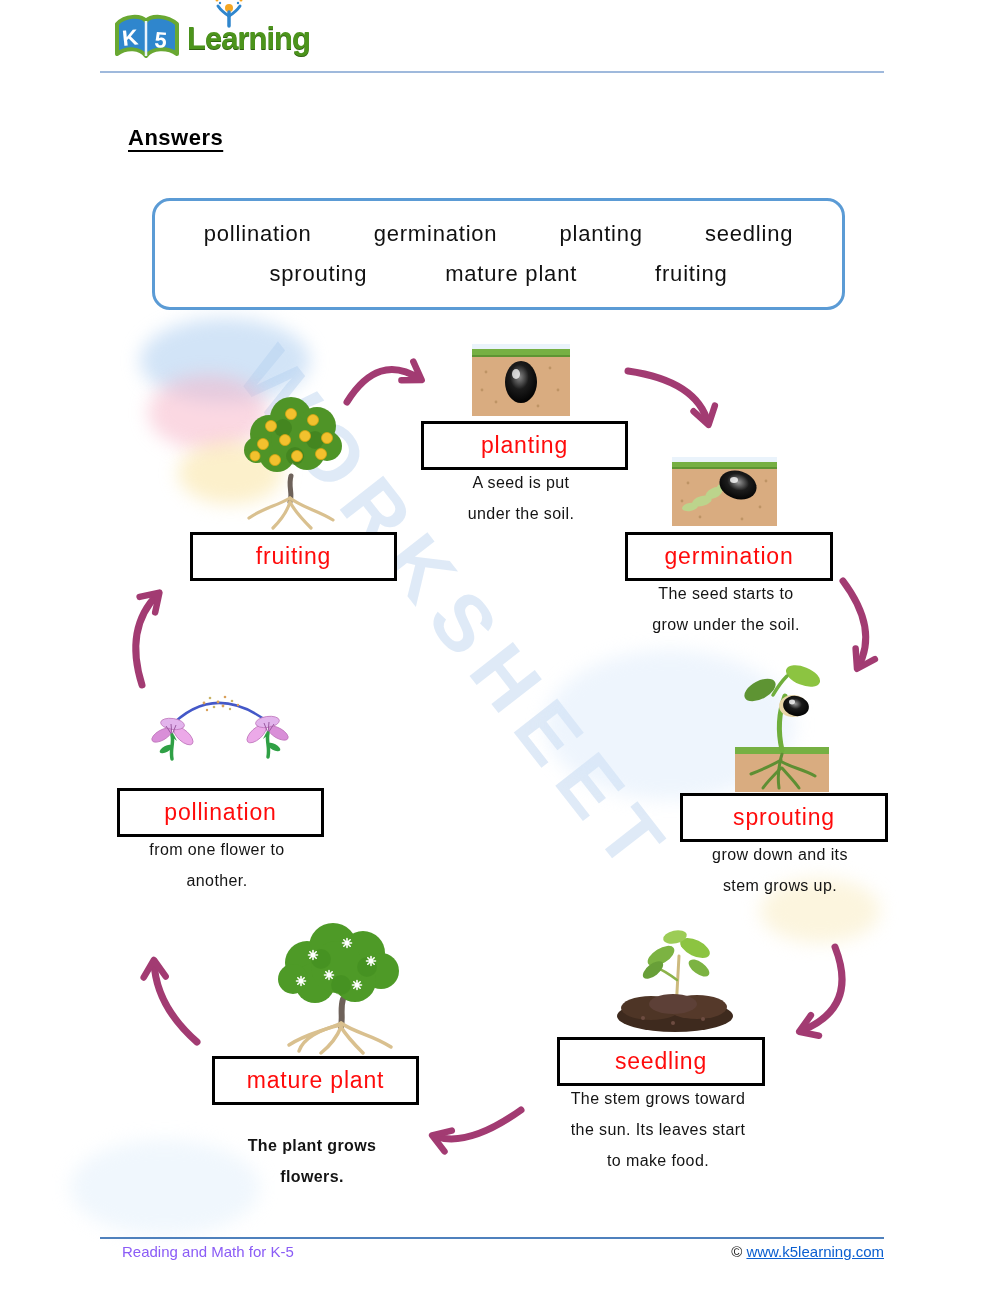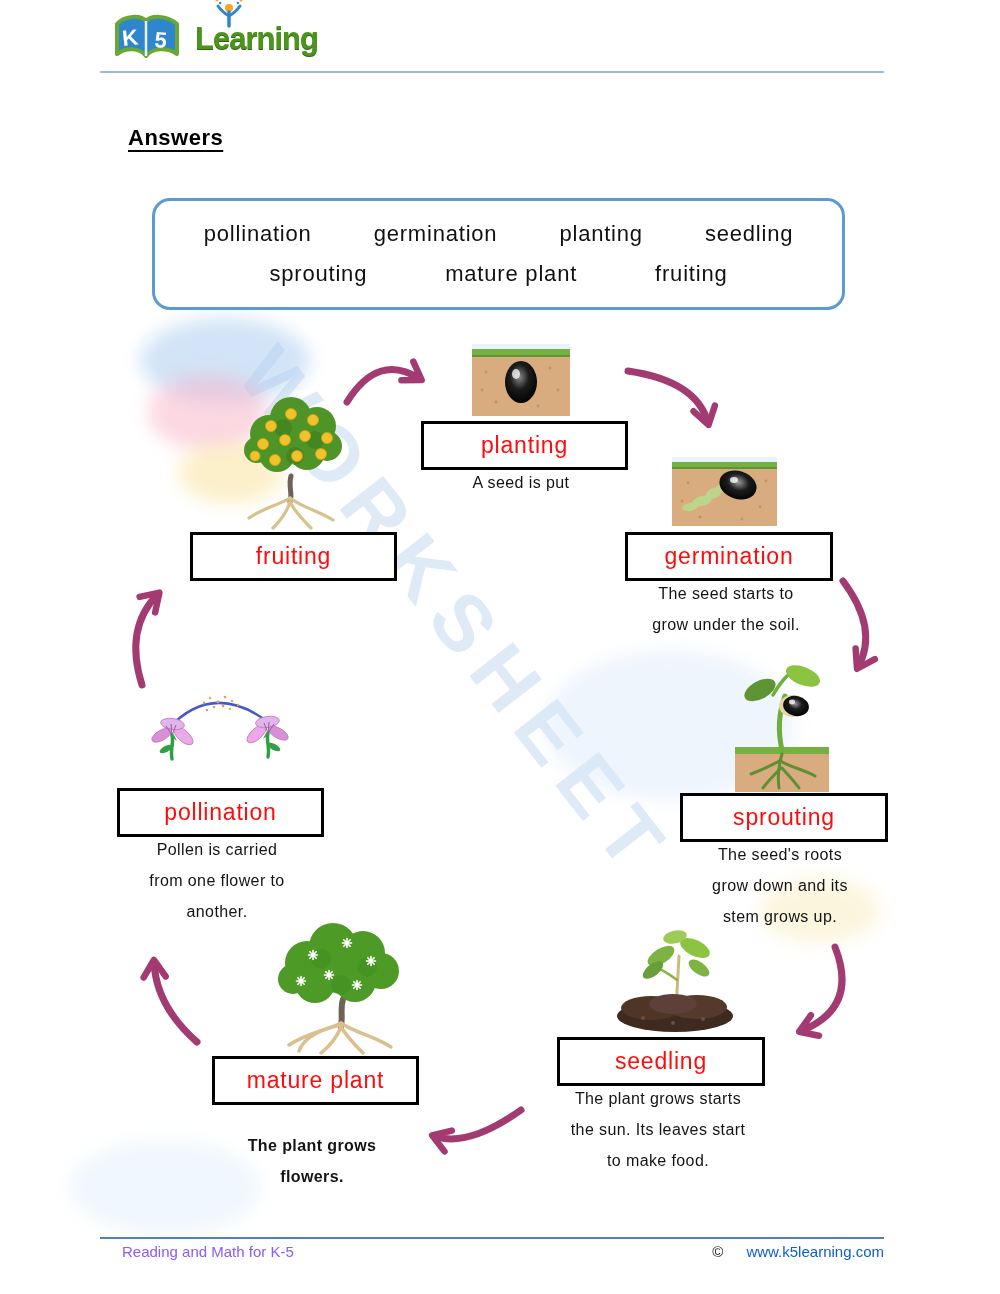--- a/index.html
+++ b/index.html
@@ -4,21 +4,21 @@
 <style>
   html,body{margin:0;padding:0;background:#fff;}
   #page{
     position:relative;width:1000px;height:1294px;overflow:hidden;
     font-family:"Liberation Sans", sans-serif;background:#fff;
   }
   
   .logo{position:absolute;left:113px;top:12px;display:flex;align-items:center;}
   .logo-book{position:relative;width:68px;height:54px;}
   .logo-word{position:relative;font-size:31px;font-weight:bold;color:#4C941C;
-    letter-spacing:-1px;margin-left:14px;text-shadow:0 1px 0 #2f6110;}
+    letter-spacing:-1px;margin-left:6px;text-shadow:0 1px 0 #2f6110;}
   .logo-person{position:absolute;left:96px;top:-16px;}
   .top-divider{position:absolute;left:100px;top:71px;width:784px;height:2px;background:#9FB9DC;}
   
   .answers-title{position:absolute;left:128px;top:125px;font-size:22px;font-weight:bold;color:#000;
     text-decoration:underline;text-decoration-thickness:2px;text-underline-offset:5px;letter-spacing:0.5px;}
   
   .word-bank{position:absolute;left:152px;top:198px;width:687px;height:106px;
     border:3px solid #5B9BD5;border-radius:18px;background:#fff;
     display:flex;flex-direction:column;justify-content:center;gap:14px;z-index:5;}
   .wb-row{display:flex;justify-content:center;align-items:center;}
@@ -35,21 +35,21 @@
     display:flex;align-items:center;justify-content:center;}
   .label-box span{font-size:23px;color:#FF0B0B;letter-spacing:0.8px;}
   .desc{position:absolute;text-align:center;z-index:3;}
   .desc p{margin:0;font-size:16px;line-height:31px;color:#141414;letter-spacing:0.4px;}
   
   .arrows{position:absolute;left:0;top:0;z-index:1;}
   
   .footer-line{position:absolute;left:100px;top:1237px;width:784px;height:2px;background:#4F81BD;}
   .footer-left{position:absolute;left:122px;top:1243px;font-size:15px;color:#8b5cf6;}
   .footer-right{position:absolute;right:116px;top:1243px;font-size:15px;color:#1a1a1a;text-align:right;}
-  .footer-right a{color:#0B5FD0;cursor:pointer;margin-left:19px;}
+  .footer-right a{color:#0B5FD0;text-decoration:underline;cursor:pointer;}
 </style>
 </head>
 <body>
 
 <div id="page">
 
   <div class="logo">
     <div class="logo-book">
       <svg width="68" height="54" viewBox="0 0 68 54">
         <path d="M4,12 C12,3 28,3 33,9 C38,3 54,3 64,12 L64,42 C54,35 39,36 33,44 C27,36 14,35 4,42 Z" fill="#2F86CD" stroke="#69A832" stroke-width="4" stroke-linejoin="round"></path>
@@ -141,20 +141,21 @@
     </radialGradient>
       </defs>
     <ellipse cx="49" cy="38" rx="16" ry="21" fill="url(#seedg1)"></ellipse>
     <ellipse cx="44" cy="30" rx="4" ry="5" fill="#ffffff" opacity="0.75"></ellipse>
   </svg>
   <div class="label-box" style="left:421px;top:421px;width:201px;height:43px;">
     <span>planting</span>
   </div>
   <div class="desc" style="left:391px;top:467px;width:260px;">
     <p>A seed is put</p>
+    <p>under the soil.</p>
   </div>
 
   <svg class="stage-img" style="left:672px;top:457px;" width="105" height="69" viewBox="0 0 105 69">
     <rect x="0" y="0" width="105" height="69" fill="#EAF3FB"></rect>
     <rect x="0" y="10" width="105" height="59" fill="#D9AC80"></rect>
     <rect x="0" y="5" width="105" height="7" fill="#76B043"></rect>
     <rect x="0" y="10" width="105" height="2" fill="#5E9433"></rect>
     <g fill="#BE9465">
       <circle cx="16" cy="26" r="1.4"></circle>
         <circle cx="88" cy="50" r="1.4"></circle>
@@ -209,21 +210,20 @@
           <stop offset="100%" stop-color="#000"></stop>
     </radialGradient>
       </defs>
     <ellipse cx="69" cy="44" rx="13" ry="10" transform="rotate(12 69 44)" fill="url(#seedg3)"></ellipse>
     <ellipse cx="65" cy="40" rx="3" ry="2.4" fill="#fff" opacity="0.8"></ellipse>
   </svg>
   <div class="label-box" style="left:680px;top:793px;width:202px;height:43px;">
     <span>sprouting</span>
   </div>
   <div class="desc" style="left:645px;top:839px;width:270px;">
-    <p>The seed's roots</p>
     <p>grow down and its</p>
     <p>stem grows up.</p>
   </div>
 
   <svg class="stage-img" style="left:603px;top:920px;" width="145" height="115" viewBox="0 0 145 115">
     <path d="M73,90 L76,36" stroke="#CDBA7E" stroke-width="3" stroke-linecap="round"></path>
     <path d="M74,60 C66,54 60,50 54,48" stroke="#8CB34A" stroke-width="2.5" fill="none" stroke-linecap="round"></path>
     <ellipse cx="58" cy="36" rx="15" ry="7.5" transform="rotate(-32 58 36)" fill="#7CB342"></ellipse>
     <ellipse cx="92" cy="28" rx="16" ry="8" transform="rotate(26 92 28)" fill="#8CC441"></ellipse>
     <ellipse cx="72" cy="17" rx="12" ry="6.5" transform="rotate(-12 72 17)" fill="#9CCC56"></ellipse>
@@ -236,21 +236,21 @@
     <g fill="#6d4c41">
         <circle cx="40" cy="98" r="2"></circle>
         <circle cx="100" cy="99" r="2"></circle>
         <circle cx="70" cy="103" r="2"></circle>
       </g>
   </svg>
   <div class="label-box" style="left:557px;top:1037px;width:202px;height:43px;">
     <span>seedling</span>
   </div>
   <div class="desc" style="left:513px;top:1083px;width:290px;">
-    <p>The plant grows starts</p>
+    <p>The stem grows toward</p>
     <p>the sun. Its leaves start</p>
     <p>to make food.</p>
   </div>
 
   <svg class="stage-img" style="left:255px;top:923px;" width="170" height="132" viewBox="0 0 170 132">
     <defs>
       <g id="star-flower">
         <path d="M0,-4.5 L0,4.5 M-4.5,0 L4.5,0 M-3.2,-3.2 L3.2,3.2 M-3.2,3.2 L3.2,-3.2" stroke="#ffffff" stroke-width="1.6" stroke-linecap="round"></path>
       </g>
     </defs>
@@ -320,21 +320,20 @@
       <circle cx="104" cy="26" r="1.2" fill="#C8B468"></circle>
         <circle cx="112" cy="22" r="1.2" fill="#D9A05B"></circle>
     </g>
     <use href="#flower" transform="translate(46,52) scale(-1,1)"></use>
     <use href="#flower" transform="translate(142,50)"></use>
   </svg>
   <div class="label-box" style="left:117px;top:788px;width:201px;height:43px;">
     <span>pollination</span>
   </div>
   <div class="desc" style="left:82px;top:834px;width:270px;">
-    <p>Pollen is carried</p>
     <p>from one flower to</p>
     <p>another.</p>
   </div>
 
   <svg class="stage-img" style="left:233px;top:396px;" width="118" height="134" viewBox="0 0 118 134">
     <path d="M58,80 C55,90 60,98 57,106" stroke="#6E625A" stroke-width="5" fill="none" stroke-linecap="round"></path>
     <g stroke="#D9C08F" stroke-width="3.2" fill="none" stroke-linecap="round">
       <path d="M57,102 C44,110 30,112 16,122"></path>
       <path d="M57,102 C70,112 84,114 100,124"></path>
       <path d="M57,106 C54,116 48,124 40,132"></path>

